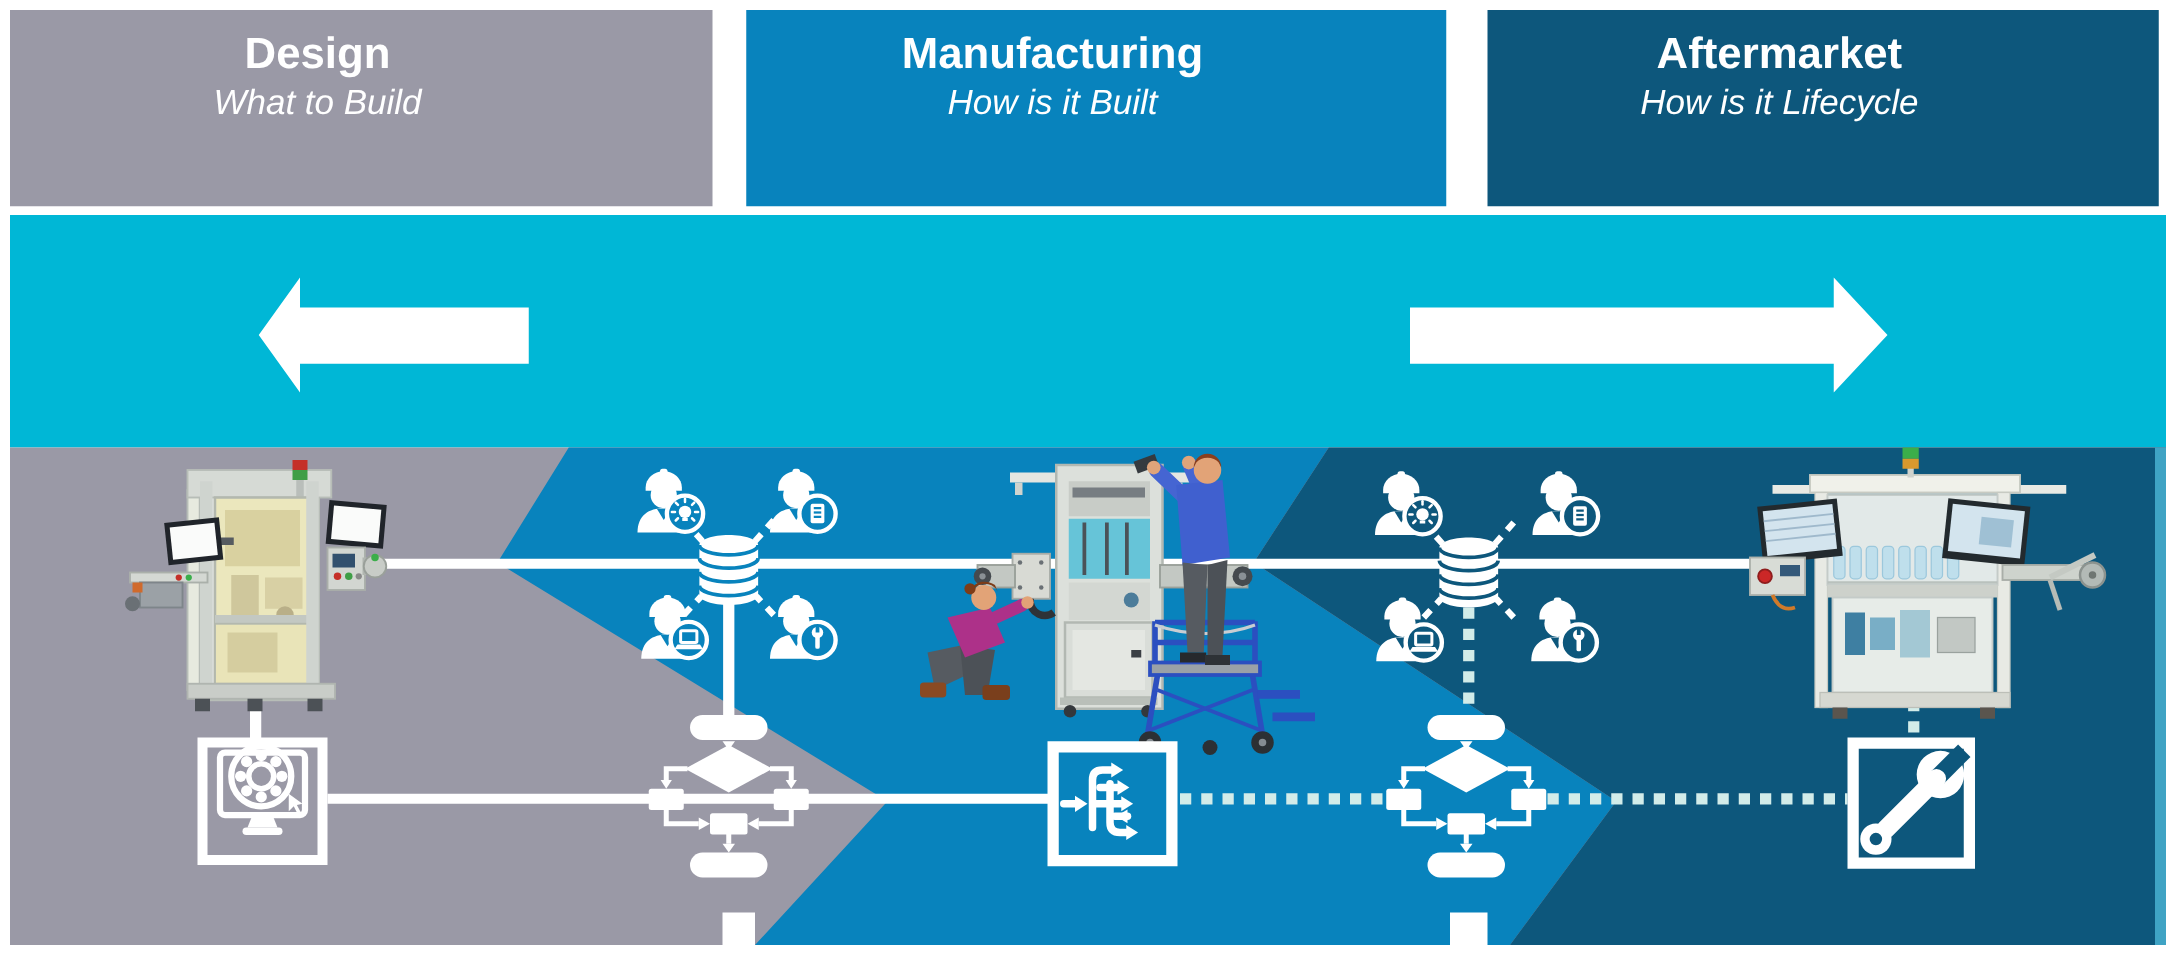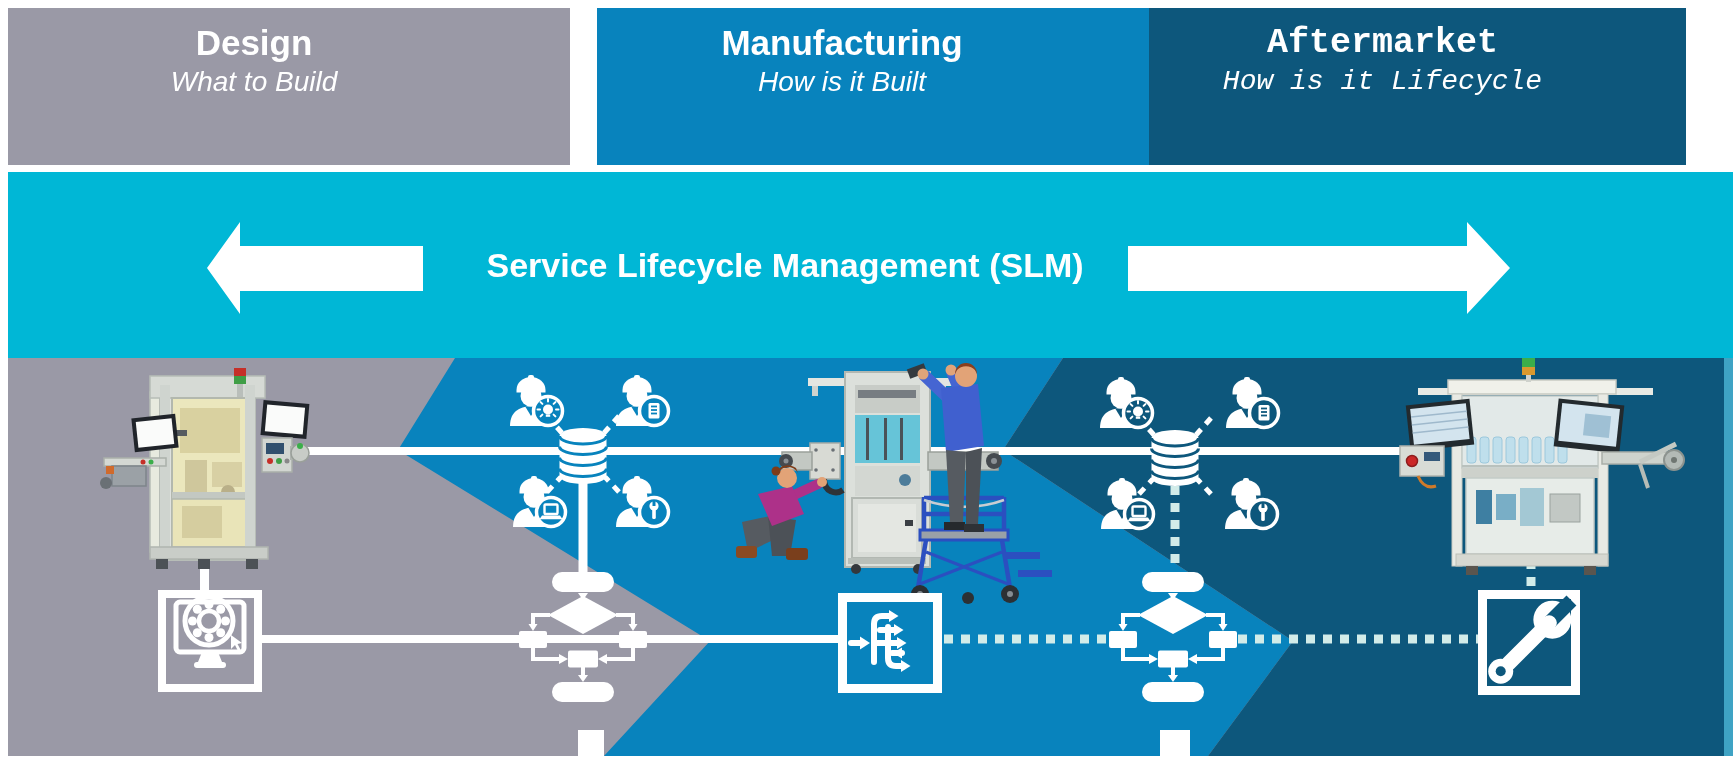--- a/index.html
+++ b/index.html
@@ -431,20 +431,19 @@
 </svg>
 
 <div class="hdr" style="left:8px;width:562px;background:var(--gray);">
   <div class="hdr-title">Design</div>
   <div class="hdr-sub">What to Build</div>
 </div>
 <div class="hdr" style="left:597px;width:560px;background:var(--blue);">
   <div class="hdr-title">Manufacturing</div>
   <div class="hdr-sub">How is it Built</div>
 </div>
-<div class="hdr" style="left:1149px;width:537px;background:var(--dark);font-family:Liberation Mono, monospace;">
+<div class="hdr" style="left:1190px;width:537px;background:var(--dark);">
   <div class="hdr-title">Aftermarket</div>
   <div class="hdr-sub">How is it Lifecycle</div>
 </div>
 
-<div class="banner-title">Service Lifecycle Management (SLM)</div>
 
 </div>
 
 </body></html>

